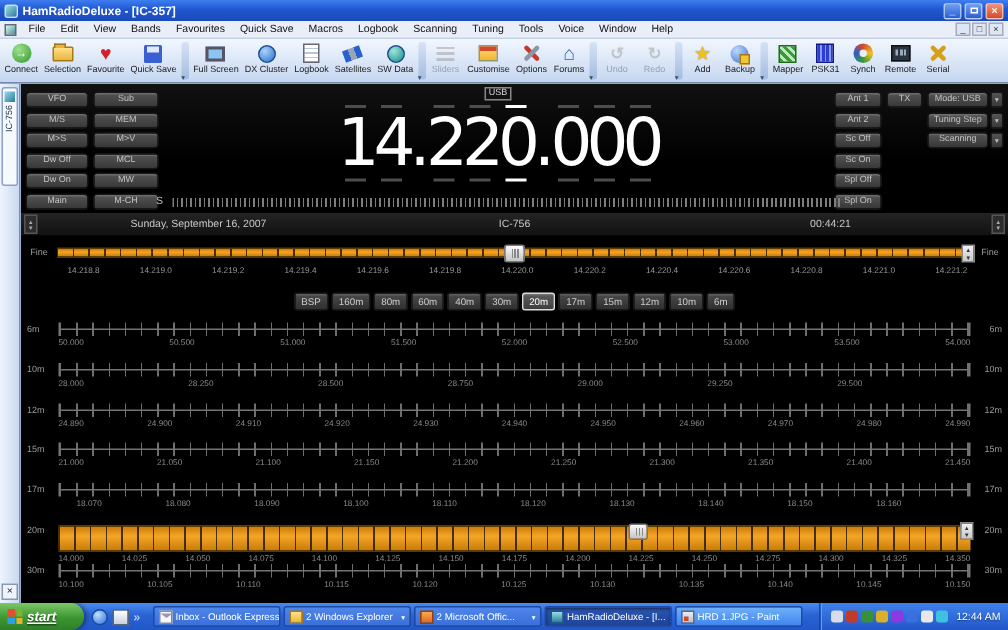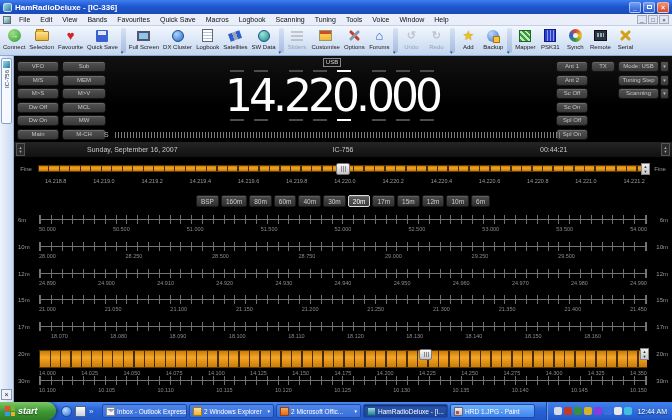--- a/index.html
+++ b/index.html
@@ -158,21 +158,21 @@
   .band-1 .band-scale{padding-right:72px;}
   .band-4 .band-scale{padding-left:12px;padding-right:46px;}
   .band-5 .oruler{margin-top:1px;}
   .band-5 .thumb{left:62.5%;width:13px;height:11px;top:-2px;}
 
   
   .taskbar{position:absolute;left:0;right:0;bottom:0;height:18px;
     background:linear-gradient(#4a8af0,#2a63d4 45%,#2157c8);display:flex;align-items:stretch;overflow:hidden;}
   .start{flex:none;width:56px;background:linear-gradient(#7cc768,#3d9632 55%,#2f7f28);border-radius:0 9px 9px 0;
     display:flex;align-items:center;gap:3px;padding-left:5px;color:#fff;font-size:9px;font-weight:bold;font-style:italic;
-    text-shadow:0 1px 1px rgba(0,0,0,.5);box-shadow:2px 0 3px rgba(0,0,0,.35);}
+    text-shadow:0 1px 1px rgba(0,0,0,.5);box-shadow:2px 0 3px rgba(0,0,0,.35);text-decoration:underline;}
   .flag{width:10px;height:10px;display:grid;grid-template-columns:1fr 1fr;gap:1px;}
   .flag i{display:block;}
   .flag i:nth-child(1){background:#e34f2f;}.flag i:nth-child(2){background:#7eb32f;}
   .flag i:nth-child(3){background:#2f9fe3;}.flag i:nth-child(4){background:#e3b32f;}
   .ql{display:flex;align-items:center;gap:3px;padding:0 5px;flex:none;}
   .ql .qlx{width:11px;height:11px;}
   [data-name="ie-icon"]{border-radius:50%;background:radial-gradient(circle at 35% 30%,#bfe0fa,#2a6fd8);border:1px solid #1a4aa0;}
   [data-name="mailql-icon"]{background:linear-gradient(#fefefe,#c8d0e0);border:1px solid #567;}
   [data-name="overflow-icon"]{width:7px !important;height:11px;color:#dce8fa;font-size:8px;line-height:11px;border:none;background:none;}
   .task{flex:0 0 85px;margin:2px 1px;background:linear-gradient(#4f86ea,#3a6fd8);border:1px solid #1e4aa8;border-radius:2px;
@@ -193,21 +193,21 @@
   .ti{width:8px;height:8px;border-radius:2px;}
   .clock{color:#fff;font-size:7px;margin-left:3px;text-shadow:0 1px 1px rgba(0,0,0,.5);}
 </style>
 </head>
 <body>
 
 <div class="screen" data-name="screen">
 
   <div class="titlebar" data-name="titlebar">
     <span class="app-icon" data-name="app-icon"></span>
-    <span data-name="window-title">HamRadioDeluxe - [IC-336]</span>
+    <span data-name="window-title">HamRadioDeluxe - [IC-357]</span>
     <span class="winbtns">
       <span class="wbtn" data-name="minimize-button">_</span>
       <span class="wbtn" data-name="restore-button">
           <span class="rg"></span>
         </span>
       <span class="wbtn close" data-name="close-button">×</span>
     </span>
   </div>
 
   <div class="menubar" data-name="menubar">

